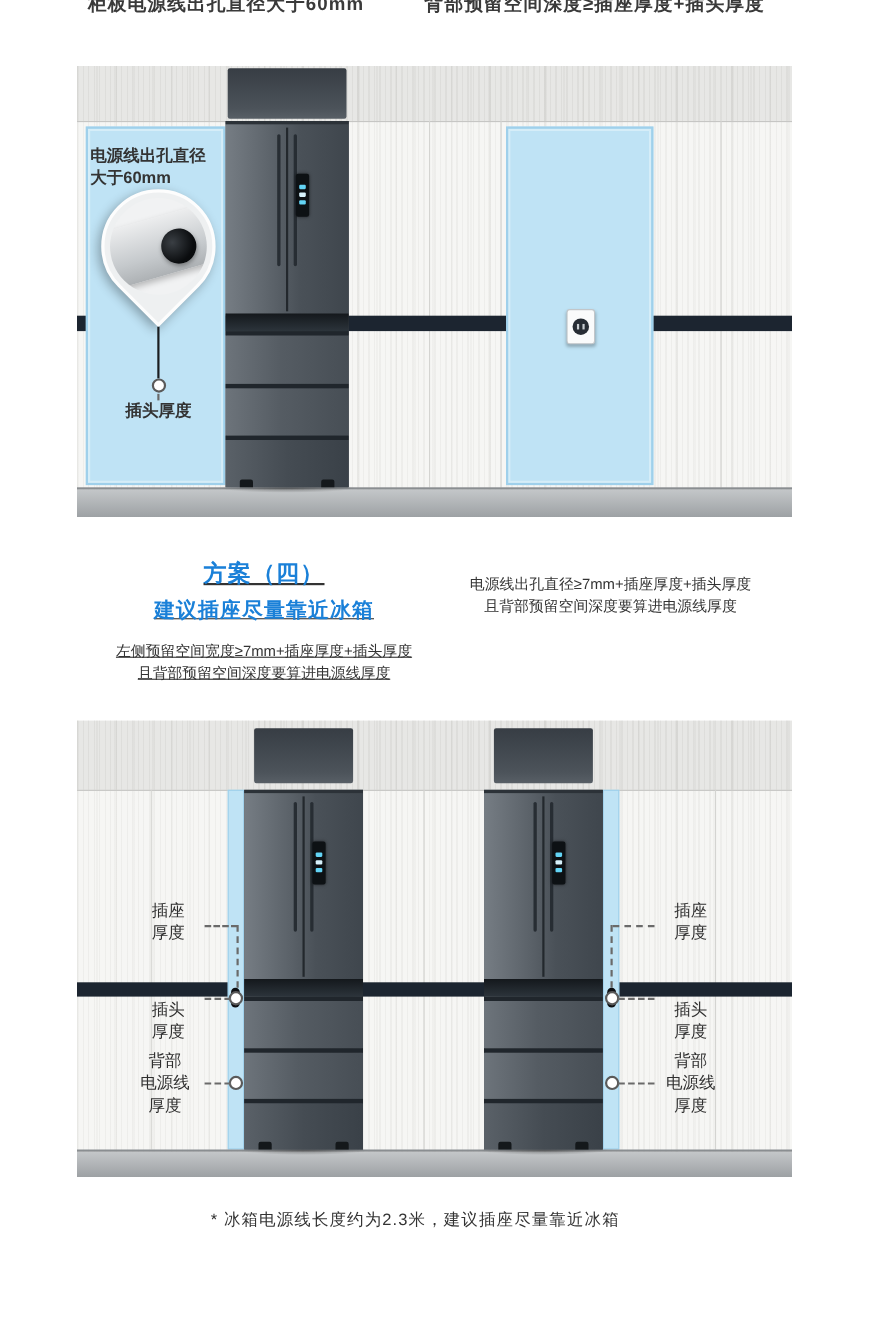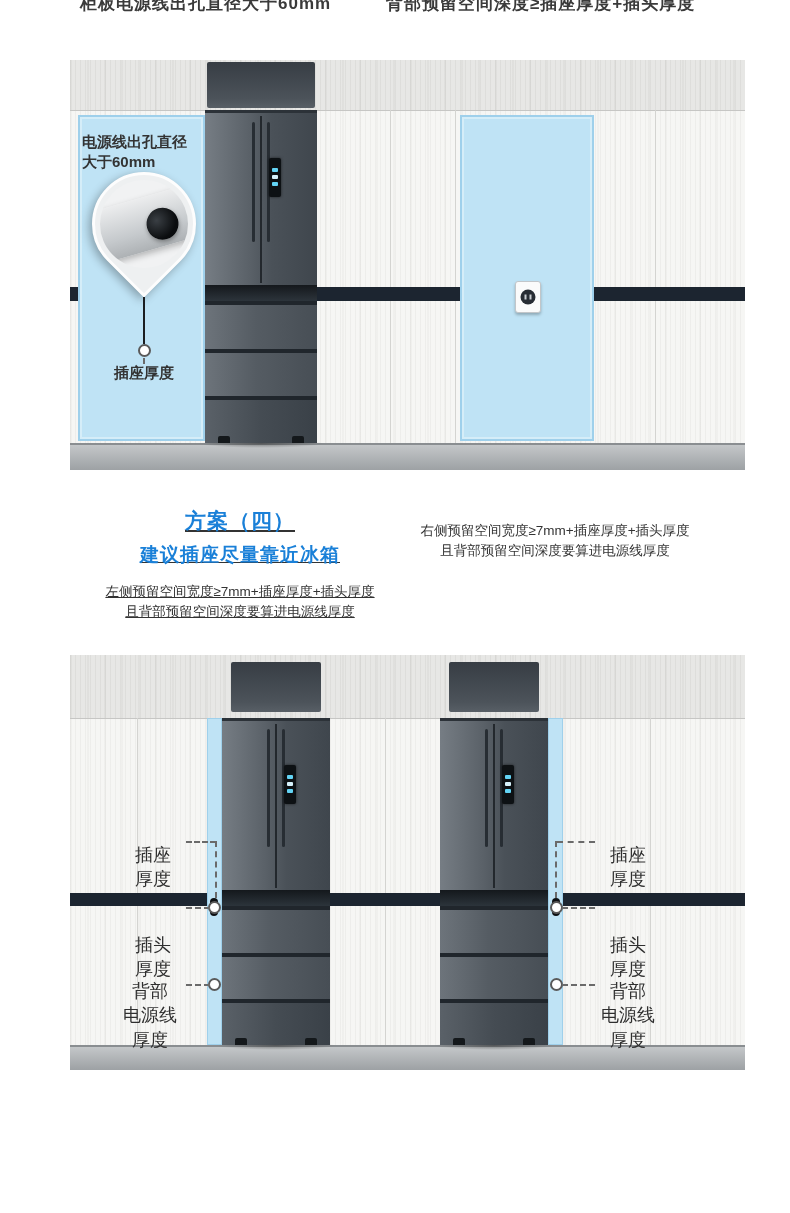--- a/index.html
+++ b/index.html
@@ -11,21 +11,21 @@
   .top-caps{position:absolute;top:0;left:0;width:790px;height:12px;overflow:hidden;}
   .cap{position:absolute;top:-8px;font-size:17px;font-weight:700;color:#3a3a3a;letter-spacing:1px;white-space:nowrap;}
   .cap-left{left:80px;}
   .cap-right{left:386px;}
 
   
   .diagram{position:absolute;left:70px;width:650px;overflow:hidden;}
   .wood{background-color:#f6f6f4;
     background-image:
       repeating-linear-gradient(90deg, rgba(125,123,115,.07) 0 1px, transparent 1px 5px),
-      repeating-linear-gradient(90deg, rgba(125,123,115,.05) 0 2px, transparent 2px 17px); padding-left: 25px;}
+      repeating-linear-gradient(90deg, rgba(125,123,115,.05) 0 2px, transparent 2px 17px);}
   .topband{position:absolute;left:0;top:0;width:100%;background-color:#e7e7e5;border-bottom:1px solid #c6c6c4;
     background-image:
       repeating-linear-gradient(90deg, rgba(110,108,100,.08) 0 1px, transparent 1px 5px),
       repeating-linear-gradient(90deg, rgba(110,108,100,.06) 0 2px, transparent 2px 17px);}
   .vent{position:absolute;background:linear-gradient(180deg,#373d44,#4c535a 80%,#585f66);border-radius:2px;z-index:1;}
   .vseam{position:absolute;width:1px;background:#d4d4d1;z-index:0;}
   .counter{position:absolute;left:0;width:100%;background:var(--dark-band,#1c2530);z-index:1;}
   .floor{position:absolute;left:0;bottom:0;width:100%;background:linear-gradient(180deg,#c4c7c9,#9da1a4);border-top:2px solid #8a8e91;box-sizing:border-box;z-index:2;}
   .fshadow{position:absolute;height:9px;background:radial-gradient(ellipse at center, rgba(0,0,0,.38), rgba(0,0,0,0) 70%);z-index:2;}
   .bluepanel{position:absolute;background:var(--highlight-blue,#bfe3f5);border:2px solid var(--highlight-border,#9fd0eb);box-sizing:border-box;z-index:2;box-shadow:inset 0 0 0 2px rgba(255,255,255,.35);}
@@ -104,21 +104,21 @@
   .st-right{left:478px;top:63px;width:15px;height:327px;}
   .fl2{height:25px;}
   .sh2a{left:146px;top:386px;width:120px;}
   .sh2b{left:364px;top:386px;width:120px;}
   .f2{left:152px;top:63px;width:108px;height:327px;}
   .f3{left:370px;top:63px;width:108px;height:327px;}
   .plug{position:absolute;width:8px;height:18px;background:#0d0f12;border-radius:4px;z-index:4;}
   .pg-left{left:140px;top:243px;}
   .pg-right{left:482px;top:243px;}
 
-  .meas{position:absolute;width:66px;text-align:center;font-size:18px;line-height:1.35;color:#2f2f2f;z-index:5;margin-top:24px;}
+  .meas{position:absolute;width:66px;text-align:center;font-size:15px;line-height:1.35;color:#2f2f2f;z-index:5;}
   .ml-socket{left:50px;top:164px;}
   .ml-plug{left:50px;top:254px;}
   .ml-cord{left:44px;top:300px;width:72px;}
   .mr-socket{left:525px;top:164px;text-align:center;}
   .mr-plug{left:525px;top:254px;}
   .mr-cord{left:522px;top:300px;width:72px;}
 
   .dh-l1{left:116px;top:186px;width:30px;}
   .dv-l1{left:145px;top:186px;height:57px;}
   .dh-l2{left:116px;top:252px;width:24px;}
@@ -192,31 +192,31 @@
     <div class="loupe">
       <div class="loupe-inner">
         <div class="slab">
           <span class="hole"></span>
         </div>
       </div>
     </div>
     <div class="cordline"></div>
     <div class="pmarker m1"></div>
     <div class="dashv dv1"></div>
-    <div class="hole-label">插座厚度</div>
+    <div class="hole-label">插头厚度</div>
   </div>
 
   <div class="plan plan0">
     <div class="plan-title">方案（四）</div>
     <div class="plan-subtitle">建议插座尽量靠近冰箱</div>
     <div class="plan-desc pre">左侧预留空间宽度≥7mm+插座厚度+插头厚度
 且背部预留空间深度要算进电源线厚度</div>
   </div>
   <div class="plan plan1">
-    <div class="plan-desc pre">右侧预留空间宽度≥7mm+插座厚度+插头厚度
+    <div class="plan-desc pre">电源线出孔直径≥7mm+插座厚度+插头厚度
 且背部预留空间深度要算进电源线厚度</div>
   </div>
 
   <div class="diagram d2 wood">
     <div class="topband tb2"></div>
     <div class="vent v2a"></div>
     <div class="vent v2b"></div>
     <div class="vseam s2a"></div>
     <div class="vseam s2b"></div>
     <div class="vseam s2c"></div>
@@ -294,14 +294,15 @@
 厚度</div>
     <div class="pmarker pm-r1"></div>
     <div class="dashh dh-r2"></div>
     <div class="meas mr-cord pre">背部
 电源线
 厚度</div>
     <div class="pmarker pm-r2"></div>
     <div class="dashh dh-r3"></div>
   </div>
 
+  <div class="footnote">* 冰箱电源线长度约为2.3米，建议插座尽量靠近冰箱</div>
 
 </div>
 
 </body></html>

